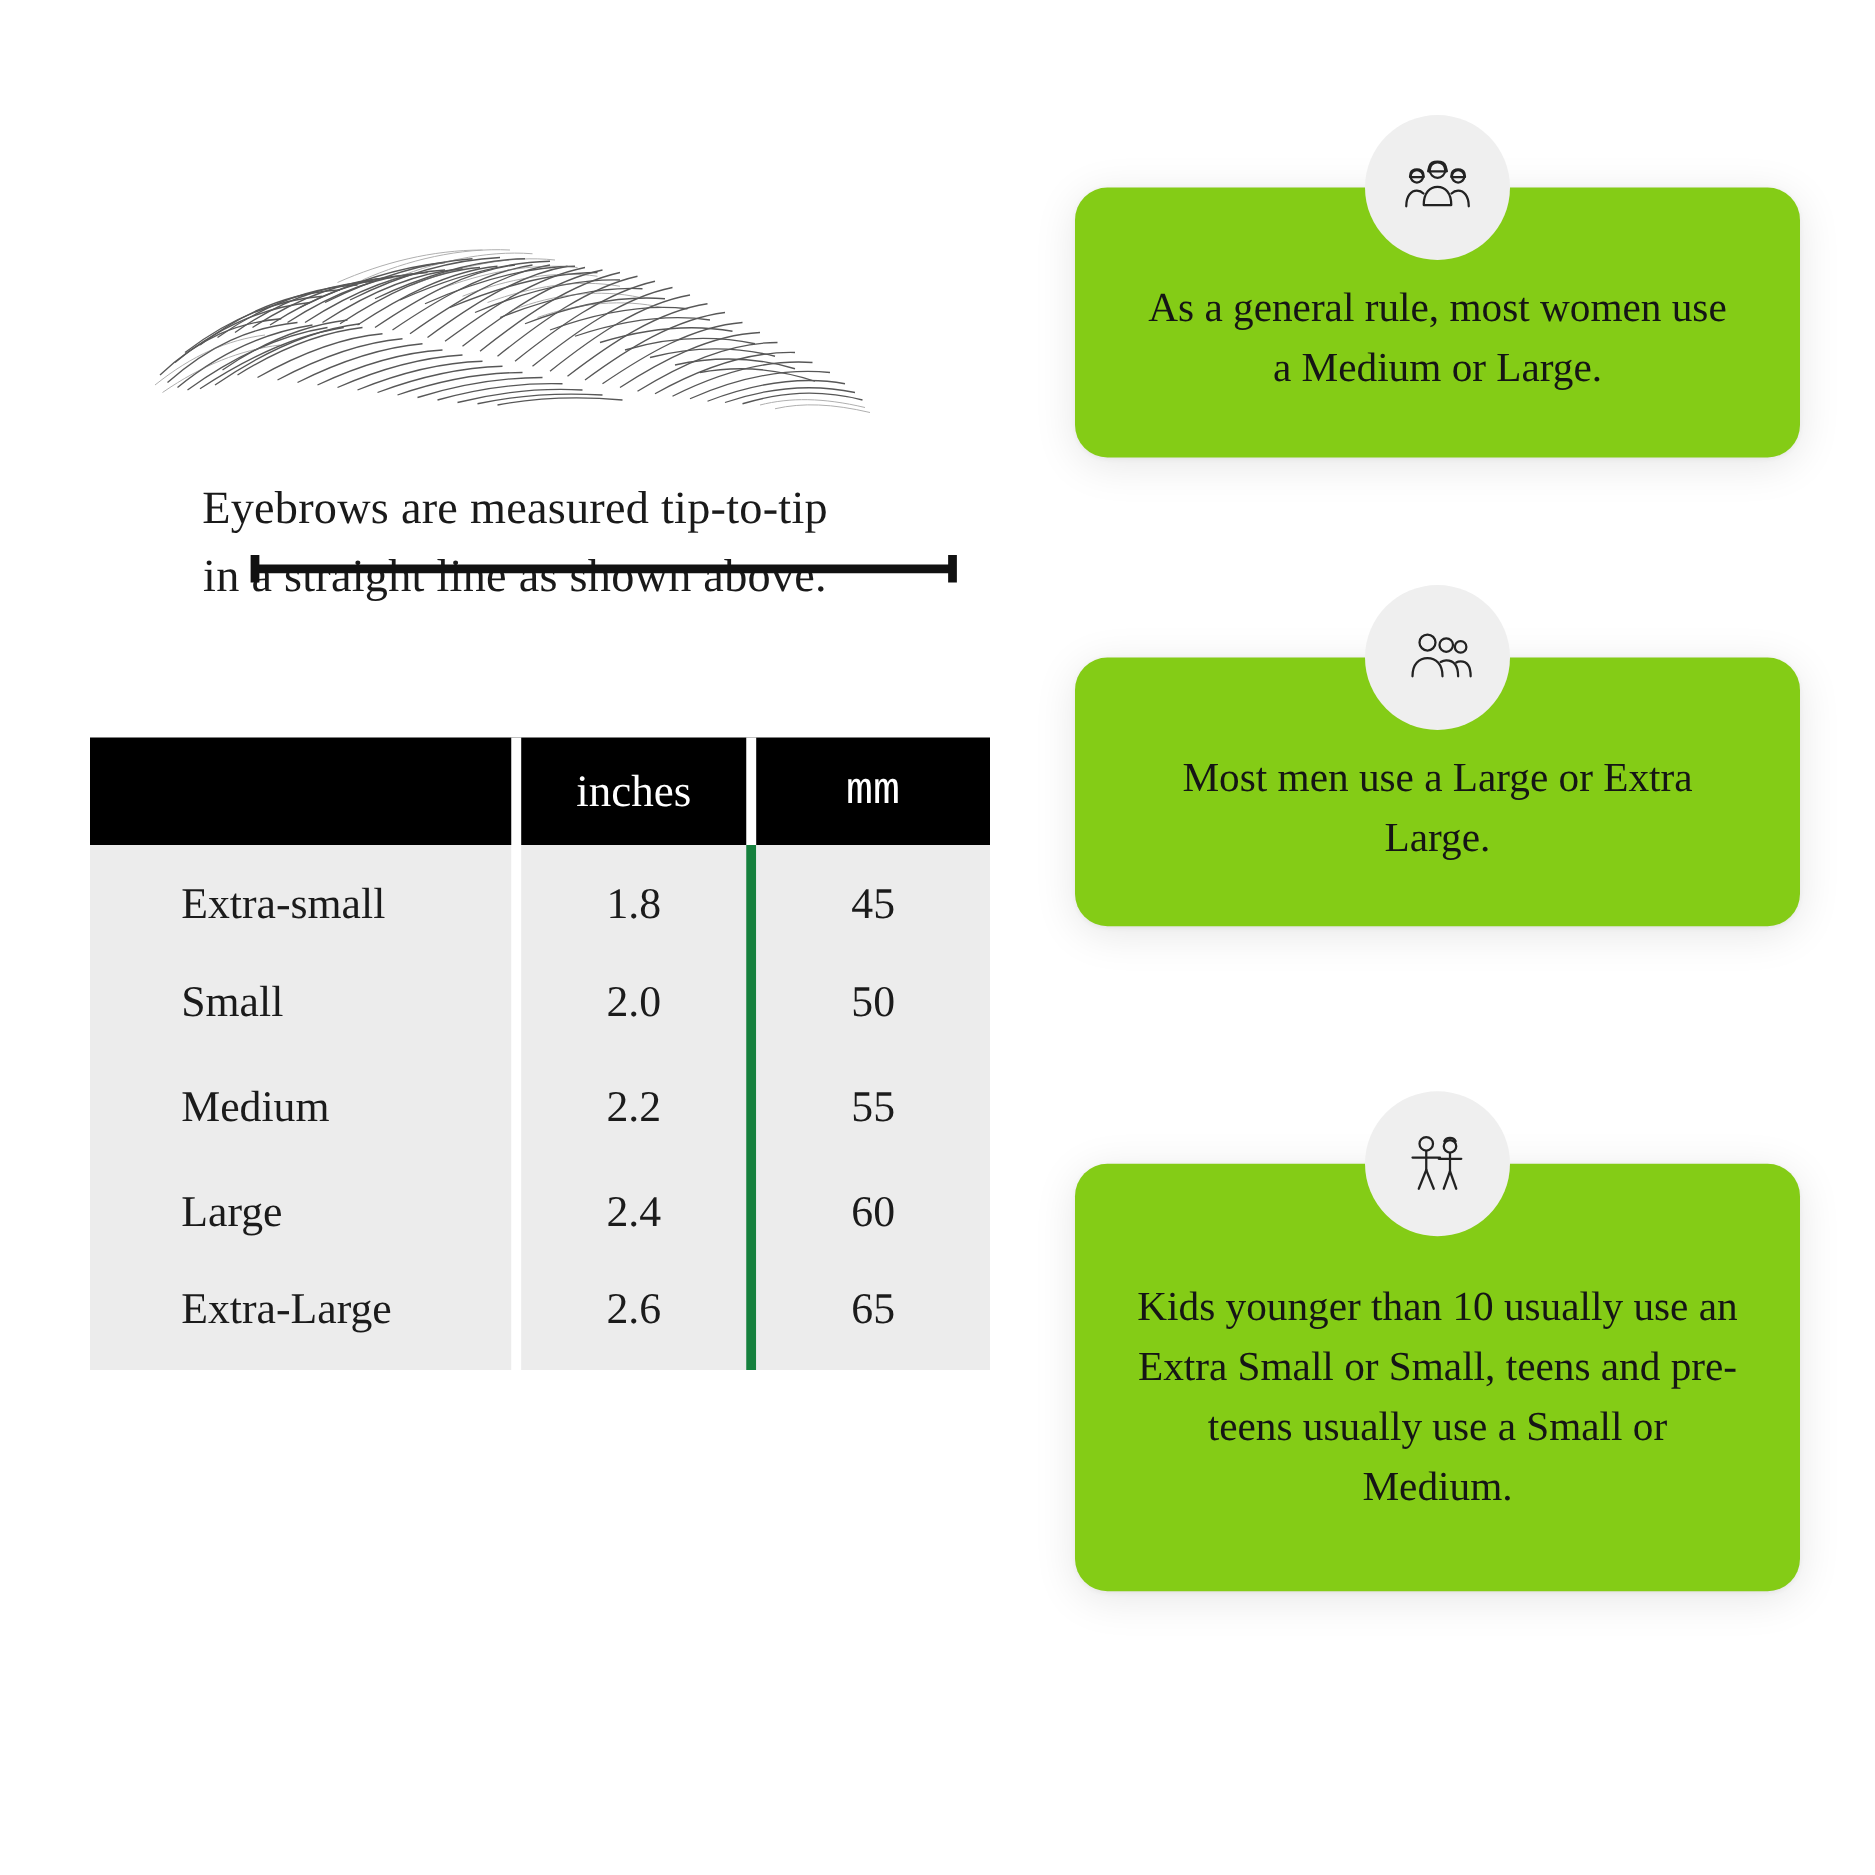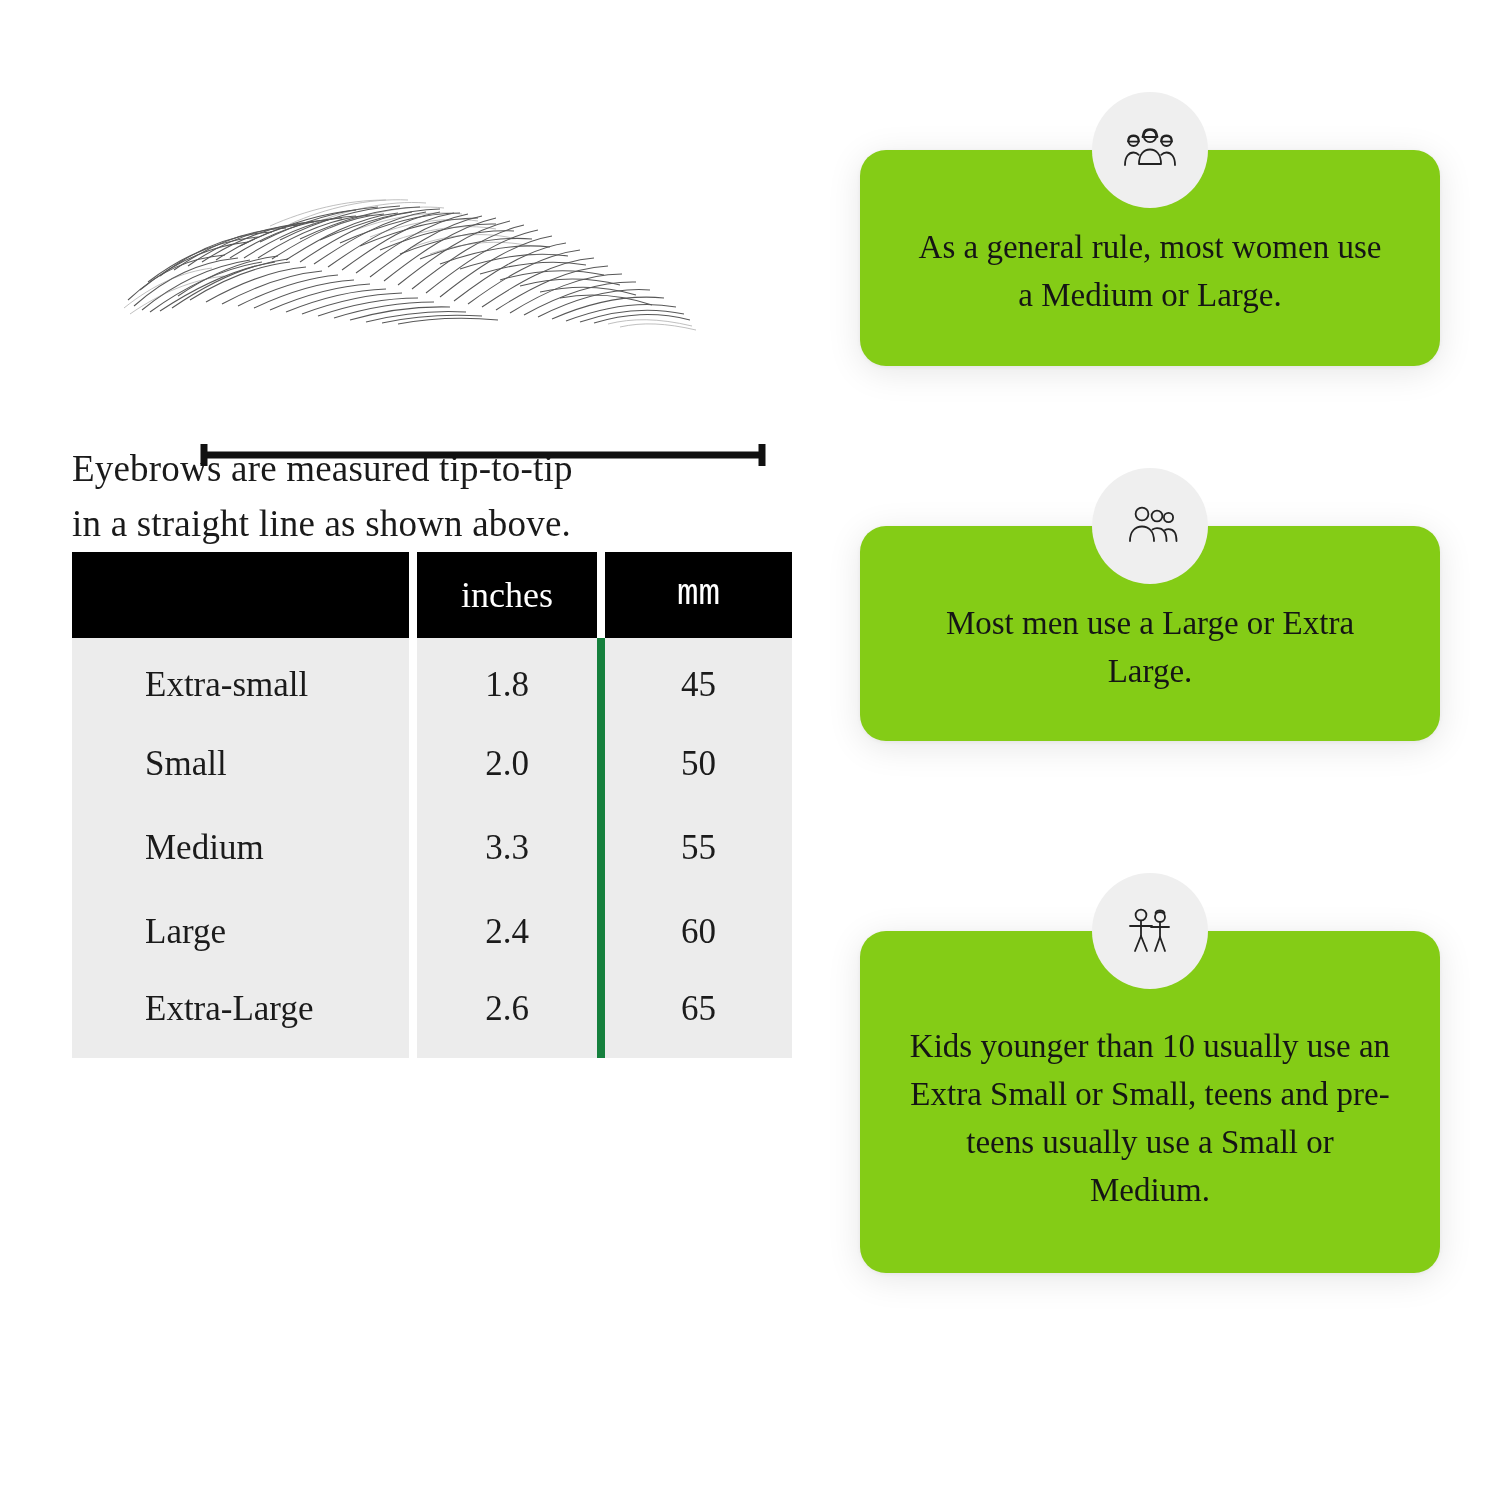--- a/index.html
+++ b/index.html
@@ -32,30 +32,31 @@
   }
   .brow-svg { display:block; width: 620px; height: 190px; }
 
   .measure-line {
     position: absolute;
     left: 78px; top: 292px;
     width: 570px; height: 26px;
   }
 
   .caption {
-    margin-top: 62px;
     width: 680px;
+    text-align: center;
     font-size: 37px;
     line-height: 1.48;
     color: #1a1a1a;
     letter-spacing: 0.2px;
   }
 
   
   .table {
+    margin-top: 100px;
     width: 720px;
     border-collapse: separate;
     border-spacing: 0;
   }
   .table-head-row th {
     background: #000;
     color: #fff;
     font-weight: normal;
     font-size: 36px;
     height: 86px;
@@ -248,21 +249,21 @@
           <td class="td-in">1.8</td>
           <td class="td-mm">45</td>
         </tr>
         <tr>
           <td class="td-label">Small</td>
           <td class="td-in">2.0</td>
           <td class="td-mm">50</td>
         </tr>
         <tr>
           <td class="td-label">Medium</td>
-          <td class="td-in">3.3</td>
+          <td class="td-in">2.2</td>
           <td class="td-mm">55</td>
         </tr>
         <tr>
           <td class="td-label">Large</td>
           <td class="td-in">2.4</td>
           <td class="td-mm">60</td>
         </tr>
         <tr>
           <td class="td-label">Extra-Large</td>
           <td class="td-in">2.6</td>

